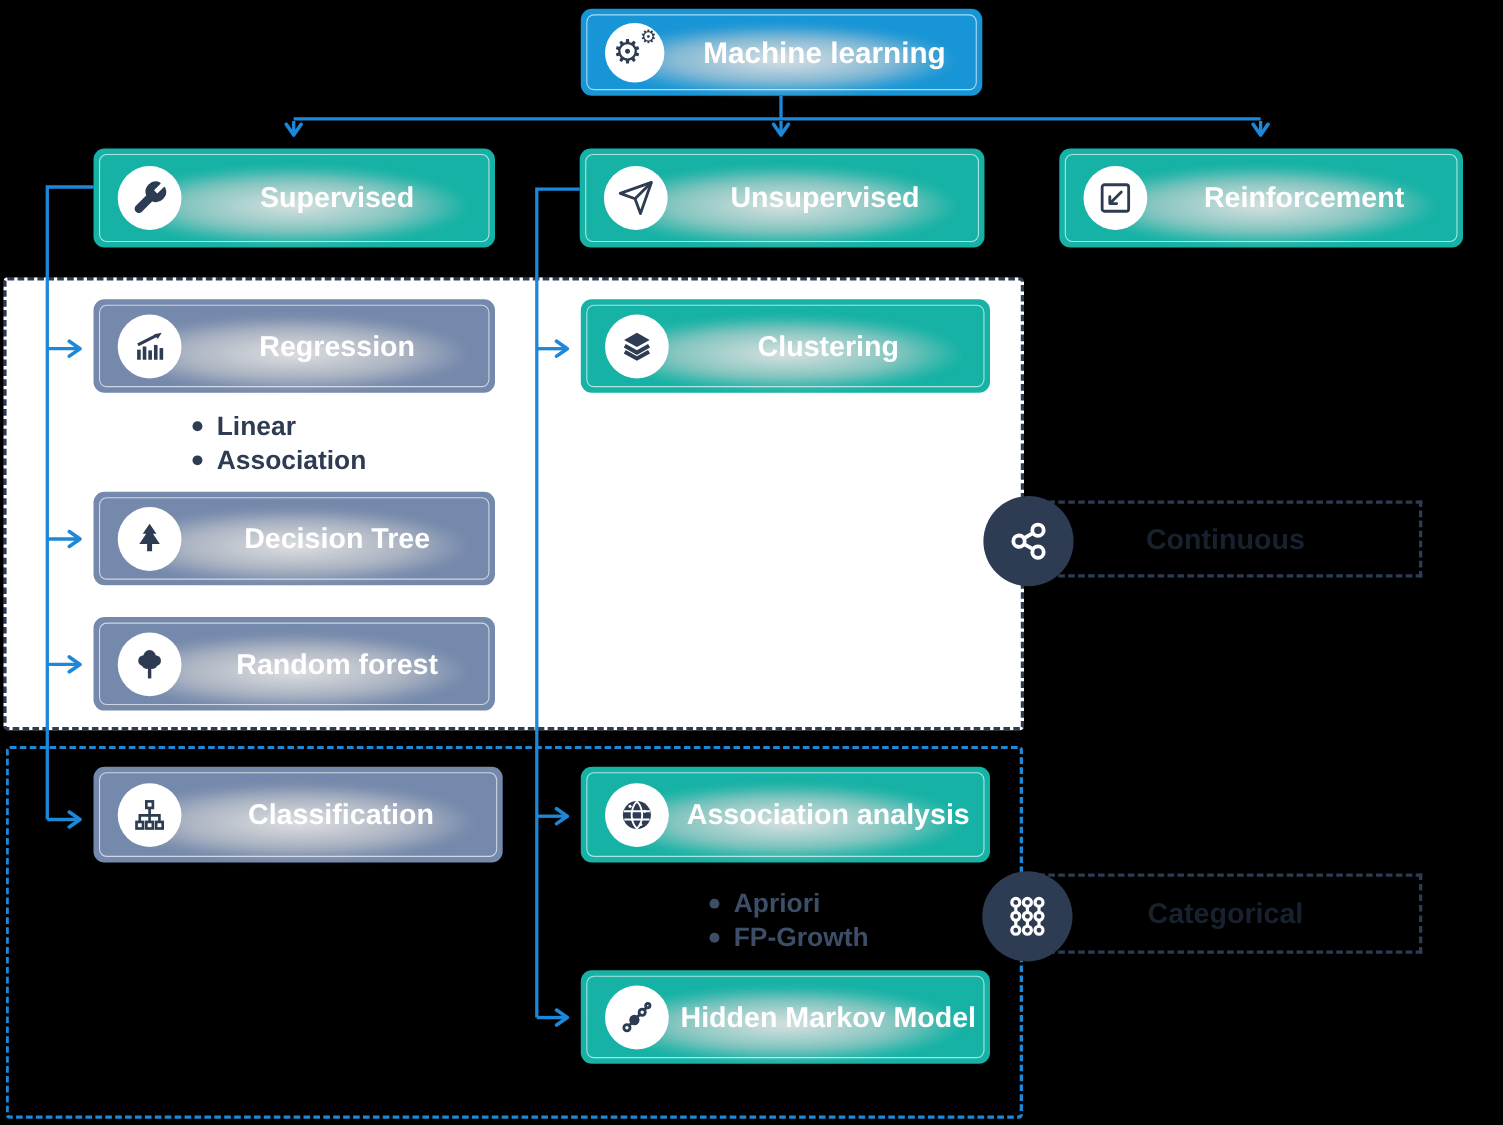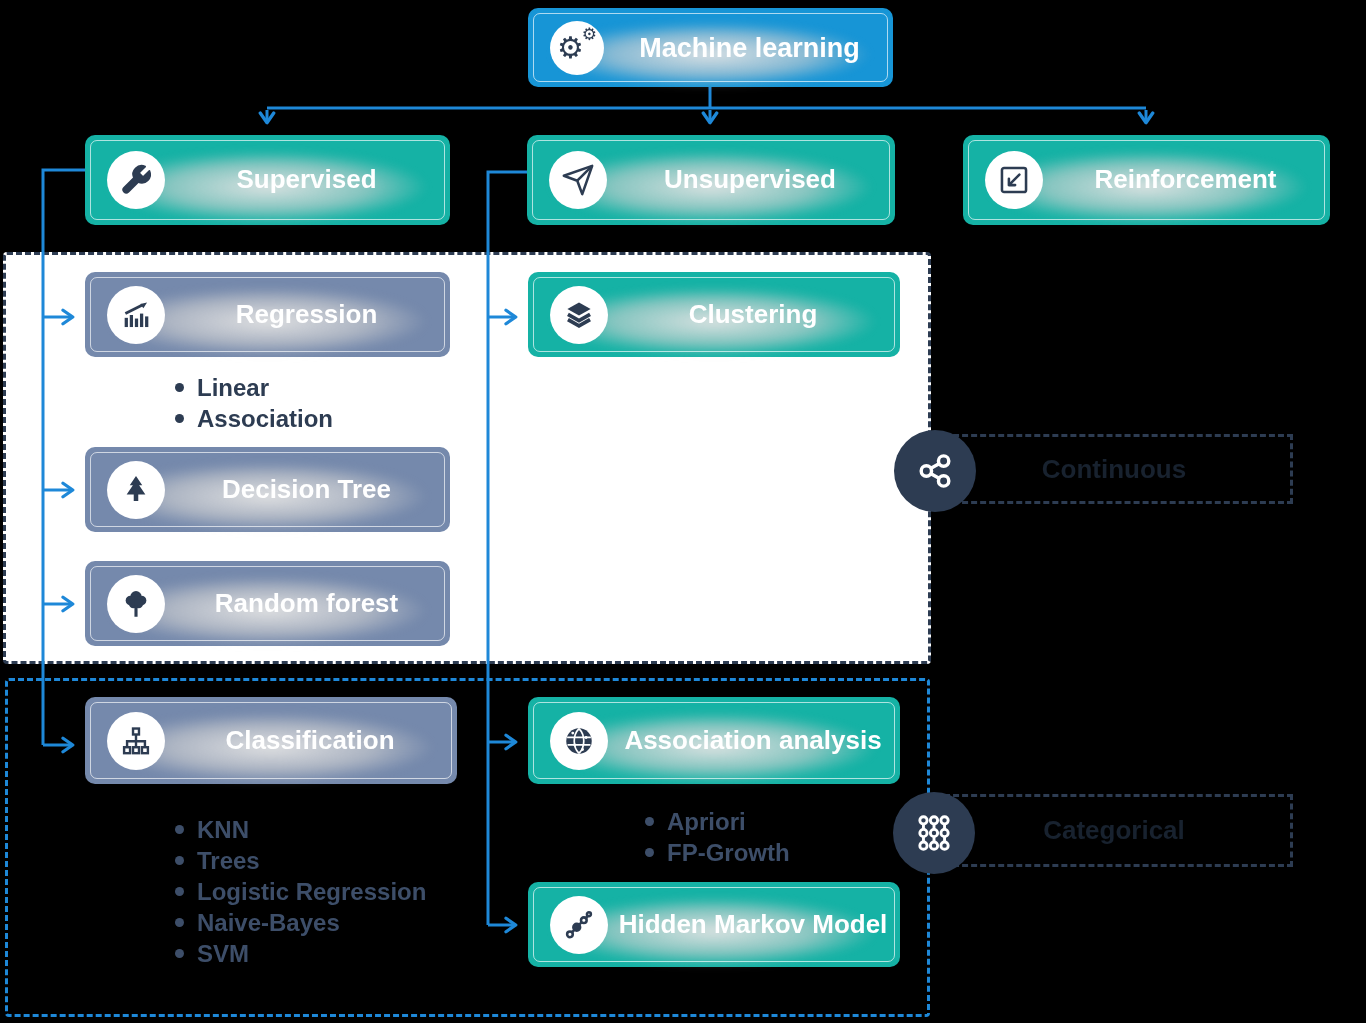--- a/index.html
+++ b/index.html
@@ -188,27 +188,20 @@
           <rect x="9.9" y="3.2" width="4.2" height="4.2"></rect>
           <rect x="3.6" y="16.4" width="4.2" height="4.2"></rect>
           <rect x="9.9" y="16.4" width="4.2" height="4.2"></rect>
           <rect x="16.2" y="16.4" width="4.2" height="4.2"></rect>
           <path d="M12 7.4v4.8M5.7 16.4v-4.2h12.6v4.2M12 12.2v4.2"></path>
         </svg>
     </span>
     <span class="node-label">Classification</span>
   </div>
 
-  <ul class="algo on-black" style="left:175px;top:814px;">
-    <li>KNN</li>
-    <li>Trees</li>
-    <li>Logistic Regression</li>
-    <li>Naive-Bayes</li>
-    <li>SVM</li>
-  </ul>
 
   <div class="node teal" style="left:528px;top:697px;width:372px;height:87px;">
     <span class="icn">
       <svg viewBox="0 0 24 24">
           <circle cx="12" cy="12" r="9" fill="#2d3c52"></circle>
           <g stroke="#fff" stroke-width="1.2" fill="none">
             <path d="M12 3.2c-4.5 4.6-4.5 13 0 17.6M12 3.2c4.5 4.6 4.5 13 0 17.6M3.6 9.5h16.8M3.9 14.8h16.2"></path>
           </g>
           <g fill="#fff">
             <circle cx="7.6" cy="6.4" r="1"></circle>
@@ -232,21 +225,21 @@
           <circle cx="5.6" cy="18.6" r="2"></circle>
           <circle cx="15.4" cy="8.6" r="2"></circle>
           <circle cx="19" cy="4.4" r="1.4"></circle>
           <circle cx="10.4" cy="13.6" r="2.4" fill="#2d3c52"></circle>
           <path d="M7 17.2l1.7-1.8M12 11.9l1.9-1.9M16.8 7.2l1.2-1.4"></path>
         </svg>
     </span>
     <span class="node-label">Hidden Markov Model</span>
   </div>
 
-  <div class="region-label" style="left:935px;top:434px;width:358px;height:70px;">
+  <div class="region-label" style="left:935px;top:455px;width:358px;height:70px;">
     <span class="region-icn" style="left:-44px;top:-7px;">
       <svg viewBox="0 0 24 24" fill="none" stroke="#fff" stroke-width="1.8">
           <circle cx="7.5" cy="12" r="2.7"></circle>
           <circle cx="16.5" cy="6.8" r="2.7"></circle>
           <circle cx="16.5" cy="17.2" r="2.7"></circle>
           <path d="M9.9 10.6l4.2-2.4M9.9 13.4l4.2 2.4"></path>
         </svg>
     </span>
     <span>Continuous</span>
   </div>

